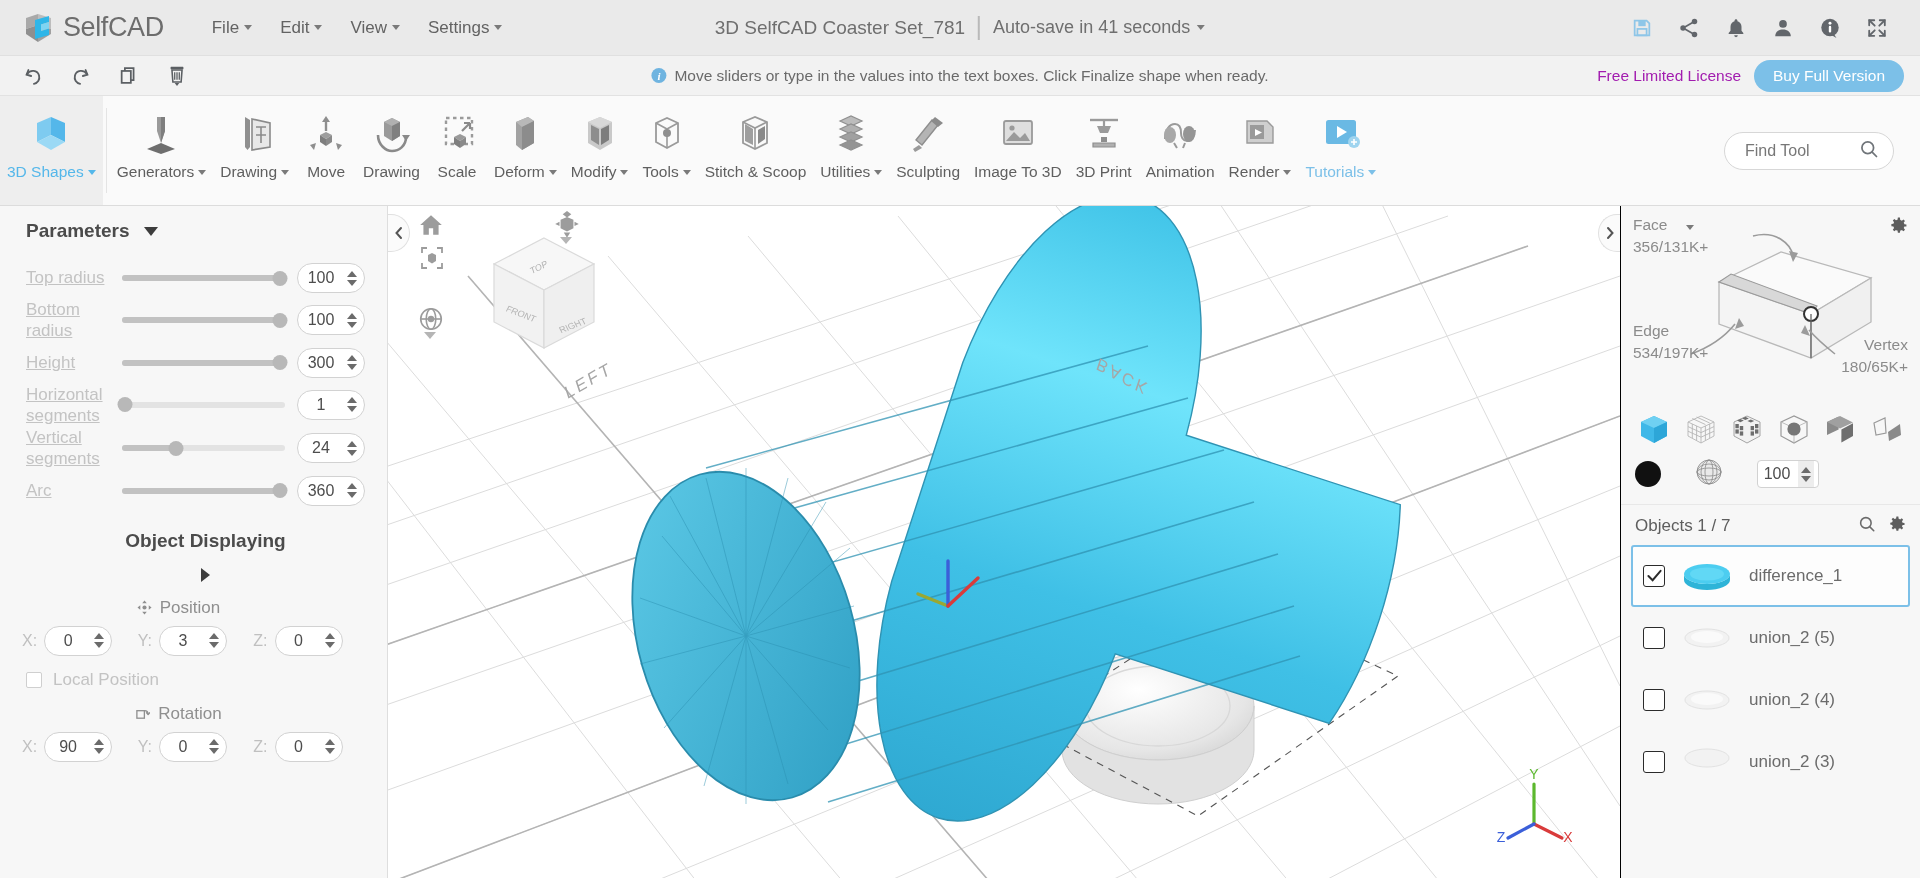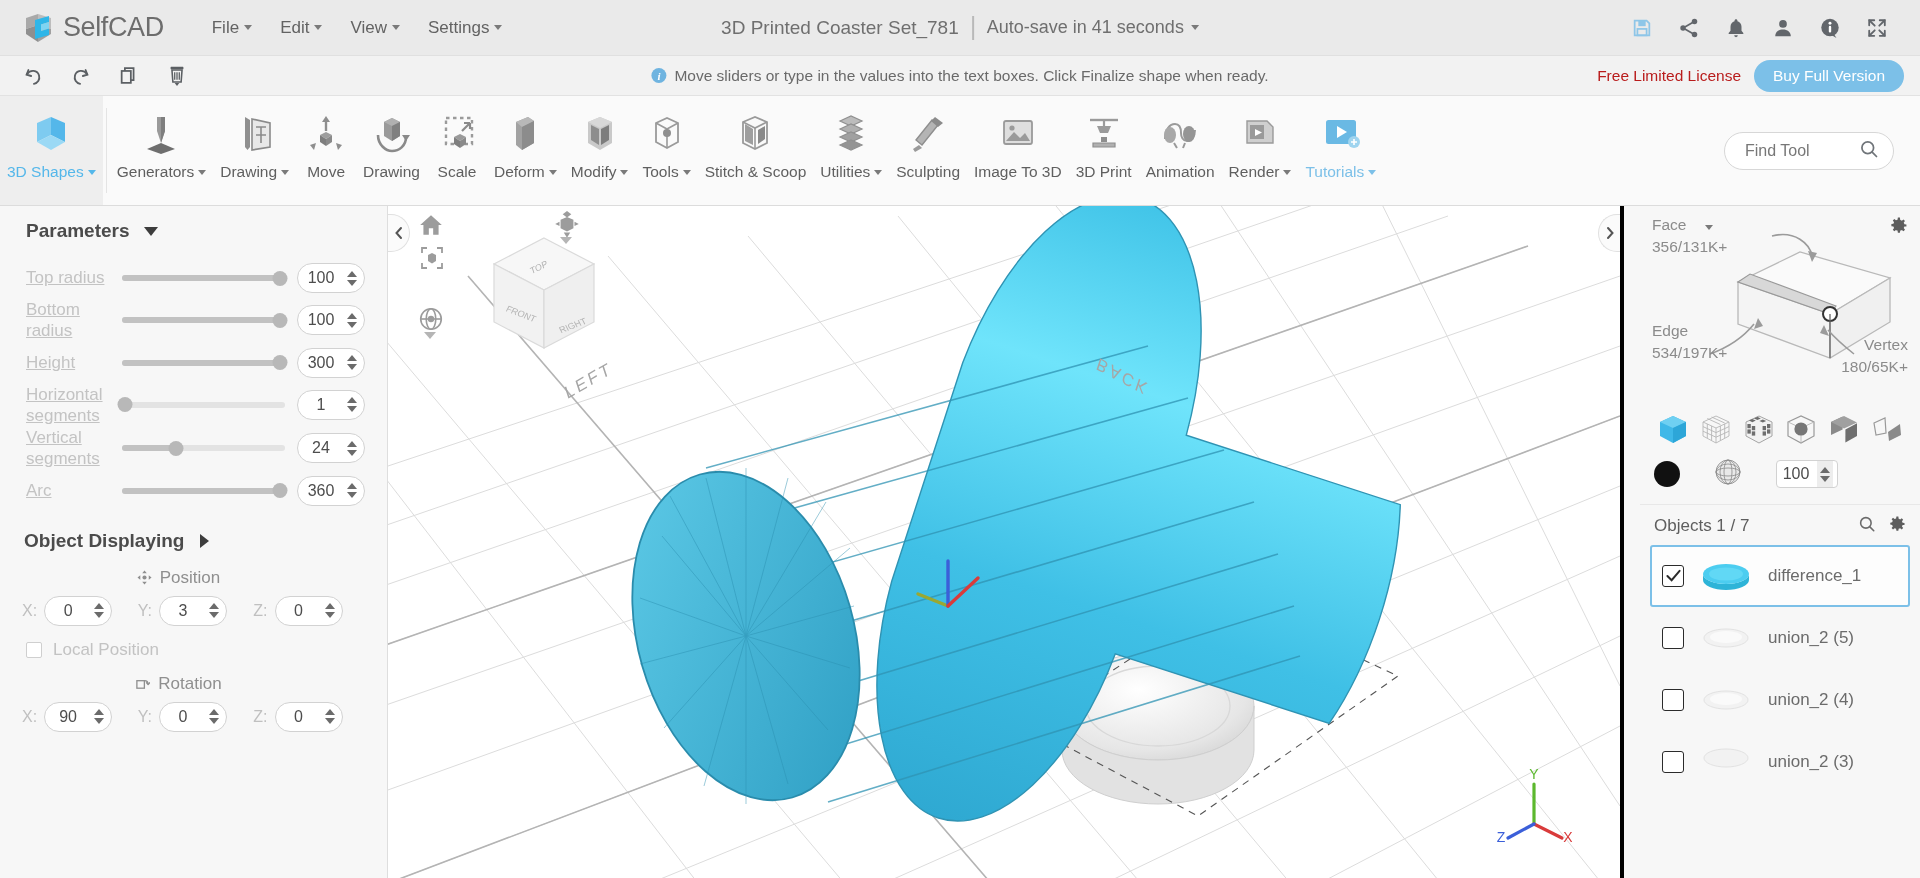--- a/index.html
+++ b/index.html
@@ -58,21 +58,21 @@
     font-size: 15.5px; color: #6a6a6a; display: flex; align-items: center; gap: 8px;
     white-space: nowrap;
   }
   .info-dot {
     width: 15px; height: 15px; border-radius: 50%; background: #6fb4e0;
     color: #fff; font-size: 11px; font-weight: bold; display: flex;
     align-items: center; justify-content: center; font-style: italic;
     font-family: "Liberation Serif", serif;
   }
   .license-zone { margin-left: auto; display: flex; align-items: center; gap: 13px; margin-right: 16px; }
-  .license-text { font-size: 15.5px; color: #b91c1c; white-space: nowrap; }
+  .license-text { font-size: 15.5px; color: #a21caf; white-space: nowrap; }
   .buy-btn {
     background: #7cc0e8; color: #fff; border: none; border-radius: 16px;
     padding: 7px 19px; font-size: 15.5px; cursor: pointer; white-space: nowrap;
     font-family: "Liberation Sans", sans-serif;
   }
 
   
   .ribbon {
     height: 110px; background: #fafafa; display: flex; align-items: stretch;
     flex: 0 0 110px; border-bottom: 1px solid #dcdcdc; position: relative;
@@ -151,21 +151,21 @@
     color: #4d4d4d; background: transparent; font-family: "Liberation Sans", sans-serif;
     padding: 0 0 0 2px;
   }
   .spinner {
     position: absolute; right: 7px; top: 0; bottom: 0; display: flex;
     flex-direction: column; justify-content: center; gap: 3px; cursor: pointer;
   }
   .sp-up { width: 0; height: 0; border-left: 5px solid transparent; border-right: 5px solid transparent; border-bottom: 6px solid #6b6b6b; }
   .sp-dn { width: 0; height: 0; border-left: 5px solid transparent; border-right: 5px solid transparent; border-top: 6px solid #6b6b6b; }
 
-  .obj-disp-head { display: flex; align-items: center; gap: 16px; padding: 18px 0 6px 24px; }
+  .obj-disp-head { display: flex; align-items: center; gap: 16px; padding: 18px 0 6px 24px; flex-direction: column; }
   .obj-disp-head .ttl { font-size: 19px; font-weight: bold; color: #4b4b4b; }
   .sec-center {
     display: flex; align-items: center; justify-content: center; gap: 8px;
     font-size: 17px; color: #8f8f8f; padding: 10px 0 8px; margin-left: -30px;
   }
   .xyz-row { display: flex; align-items: center; gap: 0px; padding: 0 18px 0 22px; }
   .xyz-cell { display: flex; align-items: center; gap: 7px; flex: 1; }
   .xyz-cell .lb { font-size: 16px; color: #c0c0c0; }
   .checkrow { display: flex; align-items: center; gap: 11px; padding: 14px 0 4px 26px; }
   .chk-sq { width: 16px; height: 16px; border: 1.5px solid #cfcfcf; border-radius: 2px; background: #fff; cursor: pointer; }
@@ -180,21 +180,21 @@
     border-radius: 0 20px 20px 0; display: flex; align-items: center;
     justify-content: center; cursor: pointer; z-index: 9; color: #555;
   }
   .collapse-tab.right { left: auto; right: 0; border-radius: 20px 0 0 20px; border-right: none; border-left: 1px solid #e0e0e0; }
   .vp-tool { position: absolute; cursor: pointer; color: #9c9c9c; z-index: 8; }
   .tri-sm { width: 0; height: 0; border-left: 6px solid transparent; border-right: 6px solid transparent; border-top: 7px solid #b5b5b5; }
 
   
   .rightpanel {
     width: 300px; flex: 0 0 300px; background: #f7f7f7;
-    border-left: 4px solid #000000; position: relative; overflow: hidden; padding-left: 16px;
+    border-left: 1px solid #000000; position: relative; overflow: hidden;
   }
   .sel-area { position: relative; height: 196px; }
   .sel-lab { position: absolute; font-size: 15.5px; color: #8b8b8b; line-height: 1.45; }
   .gear { position: absolute; right: 12px; top: 10px; cursor: pointer; color: #5e5e5e; }
   .sel-tools-row { display: flex; align-items: center; padding: 0 12px; gap: 9px; height: 34px; }
   .sel-tools-row .lb { font-size: 15.5px; color: #757575; margin-right: auto; }
   .mini-ico { width: 26px; height: 24px; display: flex; align-items: center; justify-content: center; cursor: pointer; }
   .cube-row { display: flex; align-items: center; justify-content: space-between; padding: 10px 14px 6px; }
   .cube-btn { width: 38px; height: 34px; display: flex; align-items: center; justify-content: center; cursor: pointer; }
   .opacity-row { display: flex; align-items: center; gap: 34px; padding: 6px 14px 10px; }
@@ -254,21 +254,21 @@
         <span>View</span>
         <span class="caret-down"></span>
       </div>
       <div class="menu-item">
         <span>Settings</span>
         <span class="caret-down"></span>
       </div>
     </div>
 
     <div class="doc-center">
-      <div class="doc-title">3D Printed Coaster Set_781</div>
+      <div class="doc-title">3D SelfCAD Coaster Set_781</div>
       <div class="doc-sep"></div>
       <div class="doc-autosave">
         <span>Auto-save in 41 seconds</span>
         <span class="caret-down"></span>
       </div>
     </div>
 
     <div class="top-icons">
       <div class="ticon">
         <svg width="22" height="22" viewBox="0 0 24 24" fill="none" stroke="#8ec6e8" stroke-width="1.9">

